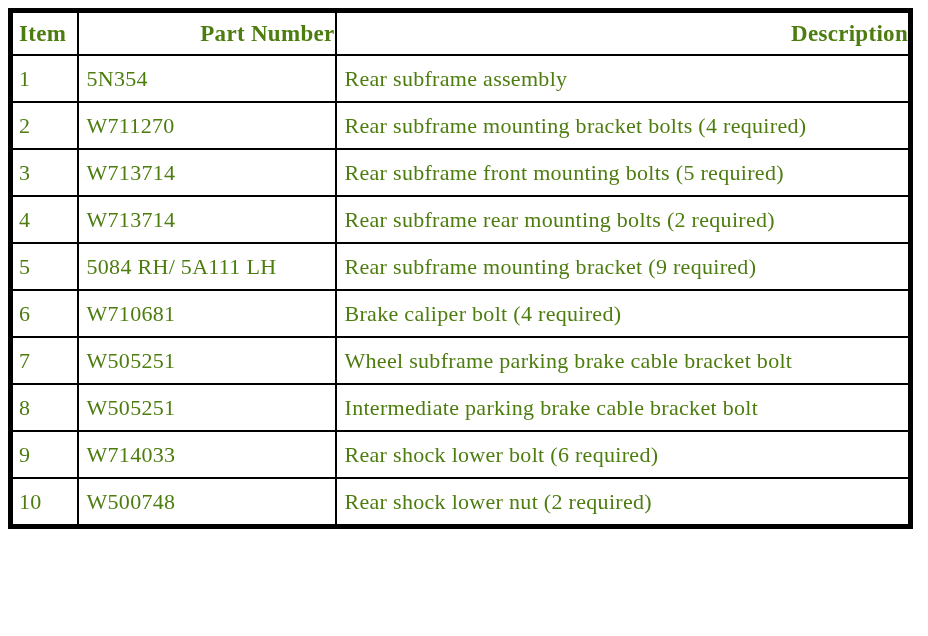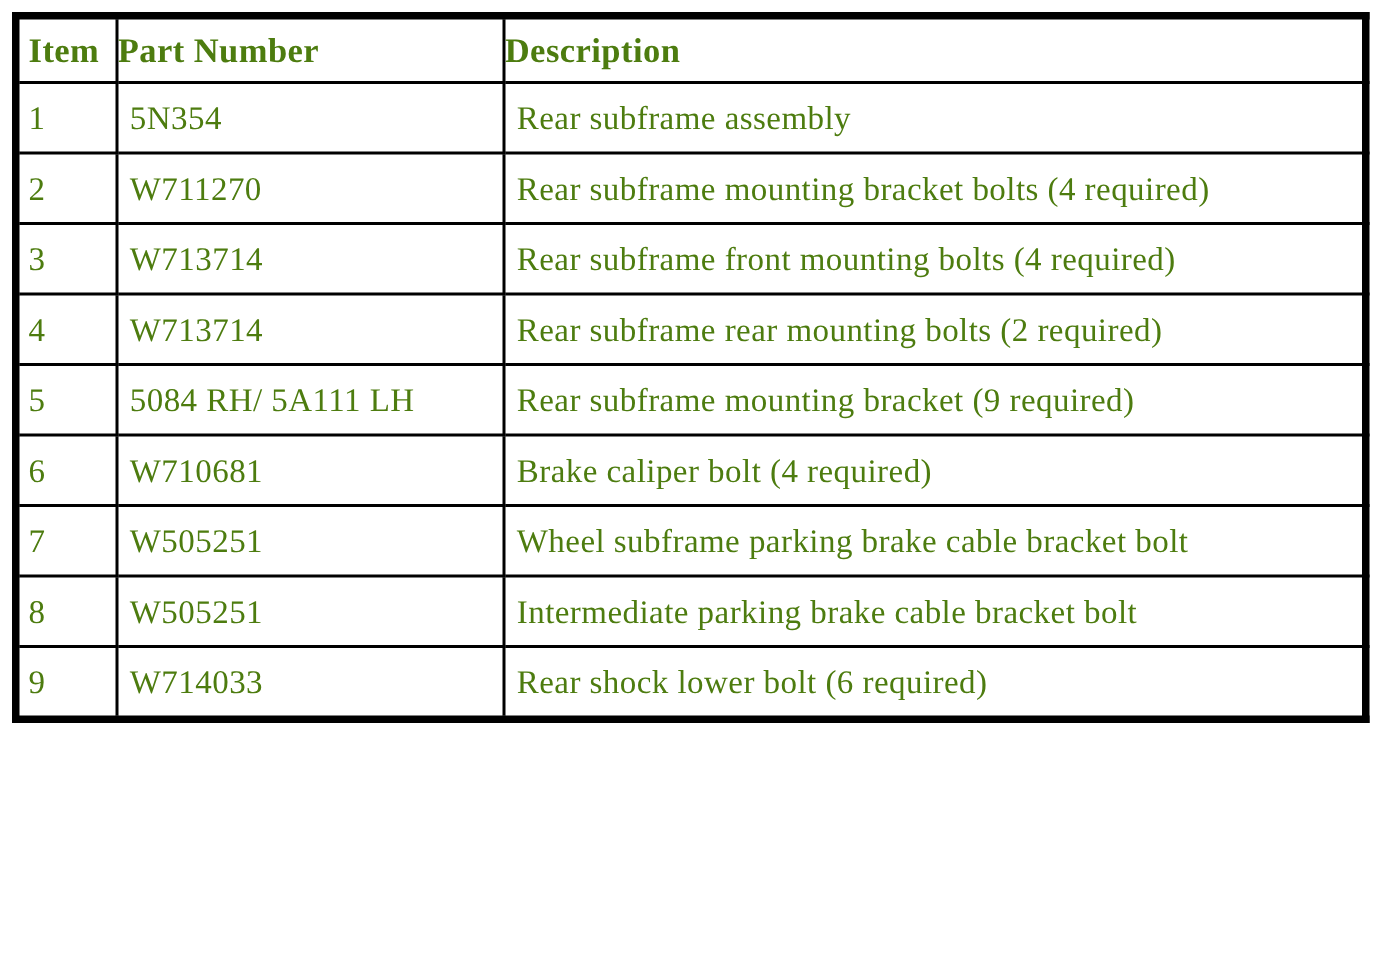--- a/index.html
+++ b/index.html
@@ -37,21 +37,21 @@
     color: #4d7c0f;
     white-space: nowrap;
     overflow: hidden;
     letter-spacing: 0.3px;
     vertical-align: middle;
   }
   th {
     font-size: 23px;
     font-weight: 700;
     height: 41px;
-    text-align: left;
+    text-align: right;
     padding: 0;
   }
   th.th-item {
     text-align: left;
     padding-left: 6px;
   }
   td {
     font-size: 22px;
     font-weight: 400;
     height: 45px;
@@ -86,21 +86,21 @@
         <td>Rear subframe assembly</td>
       </tr>
       <tr>
         <td class="td-item">2</td>
         <td>W711270</td>
         <td>Rear subframe mounting bracket bolts (4 required)</td>
       </tr>
       <tr>
         <td class="td-item">3</td>
         <td>W713714</td>
-        <td>Rear subframe front mounting bolts (4 required)</td>
+        <td>Rear subframe front mounting bolts (5 required)</td>
       </tr>
       <tr>
         <td class="td-item">4</td>
         <td>W713714</td>
         <td>Rear subframe rear mounting bolts (2 required)</td>
       </tr>
       <tr>
         <td class="td-item">5</td>
         <td>5084 RH/ 5A111 LH</td>
         <td>Rear subframe mounting bracket (9 required)</td>
@@ -118,15 +118,20 @@
       <tr>
         <td class="td-item">8</td>
         <td>W505251</td>
         <td>Intermediate parking brake cable bracket bolt</td>
       </tr>
       <tr>
         <td class="td-item">9</td>
         <td>W714033</td>
         <td>Rear shock lower bolt (6 required)</td>
       </tr>
+      <tr>
+        <td class="td-item">10</td>
+        <td>W500748</td>
+        <td>Rear shock lower nut (2 required)</td>
+      </tr>
     </tbody>
   </table>
 </div>
 
 </body></html>

